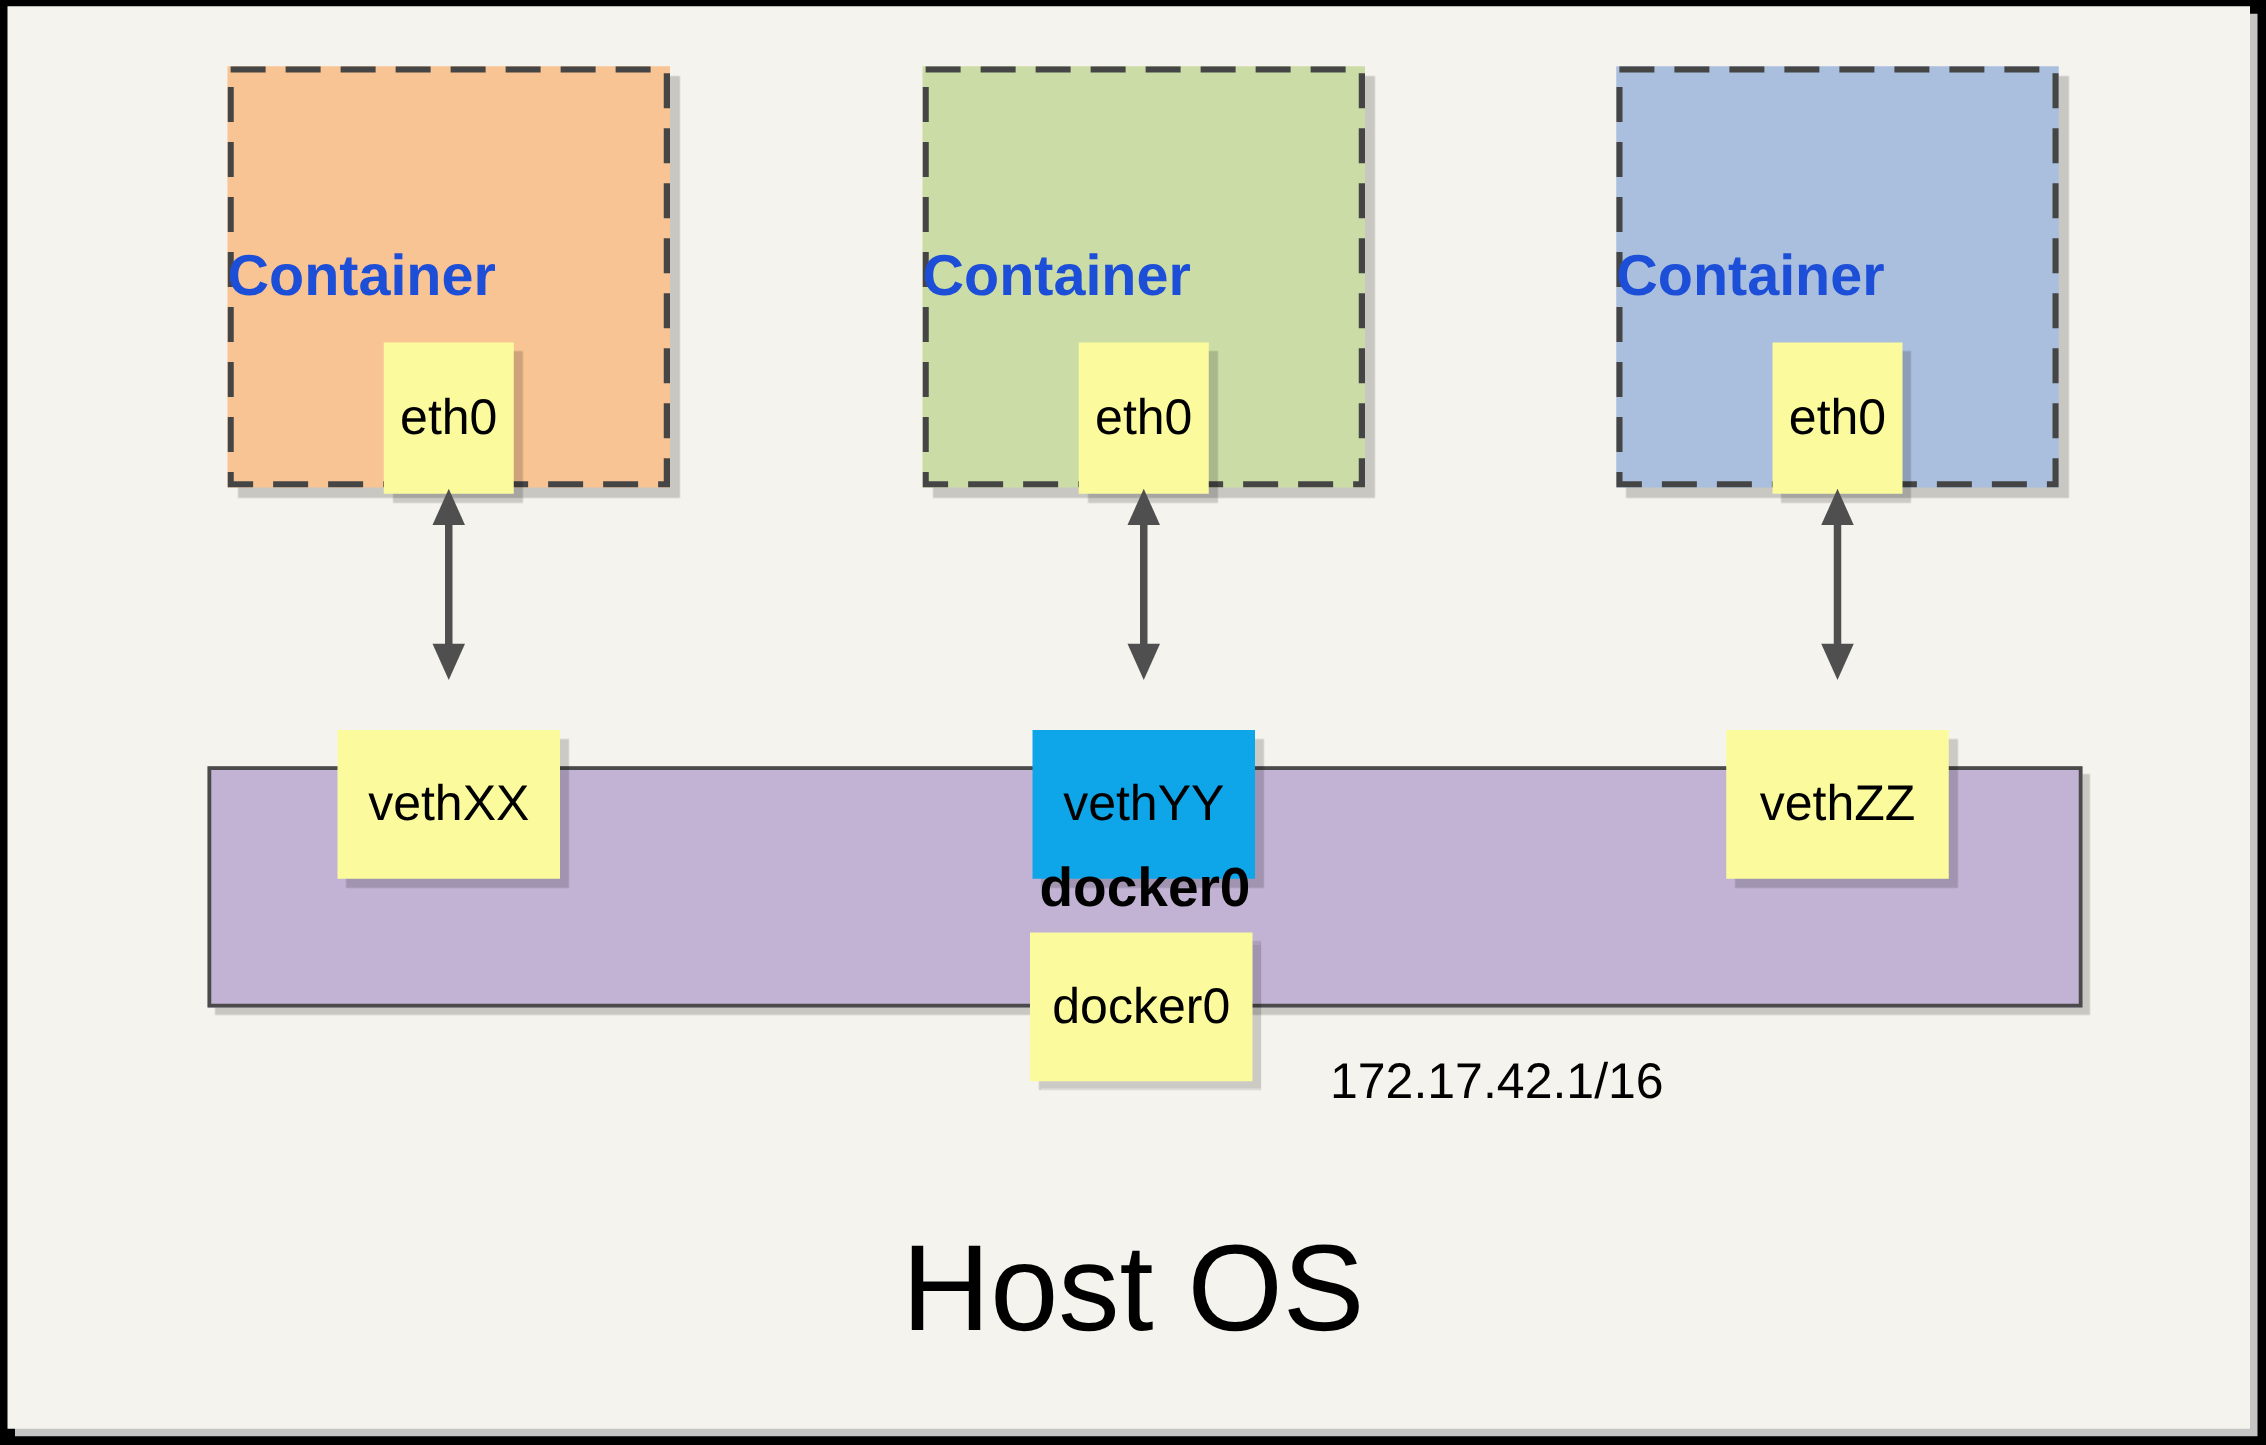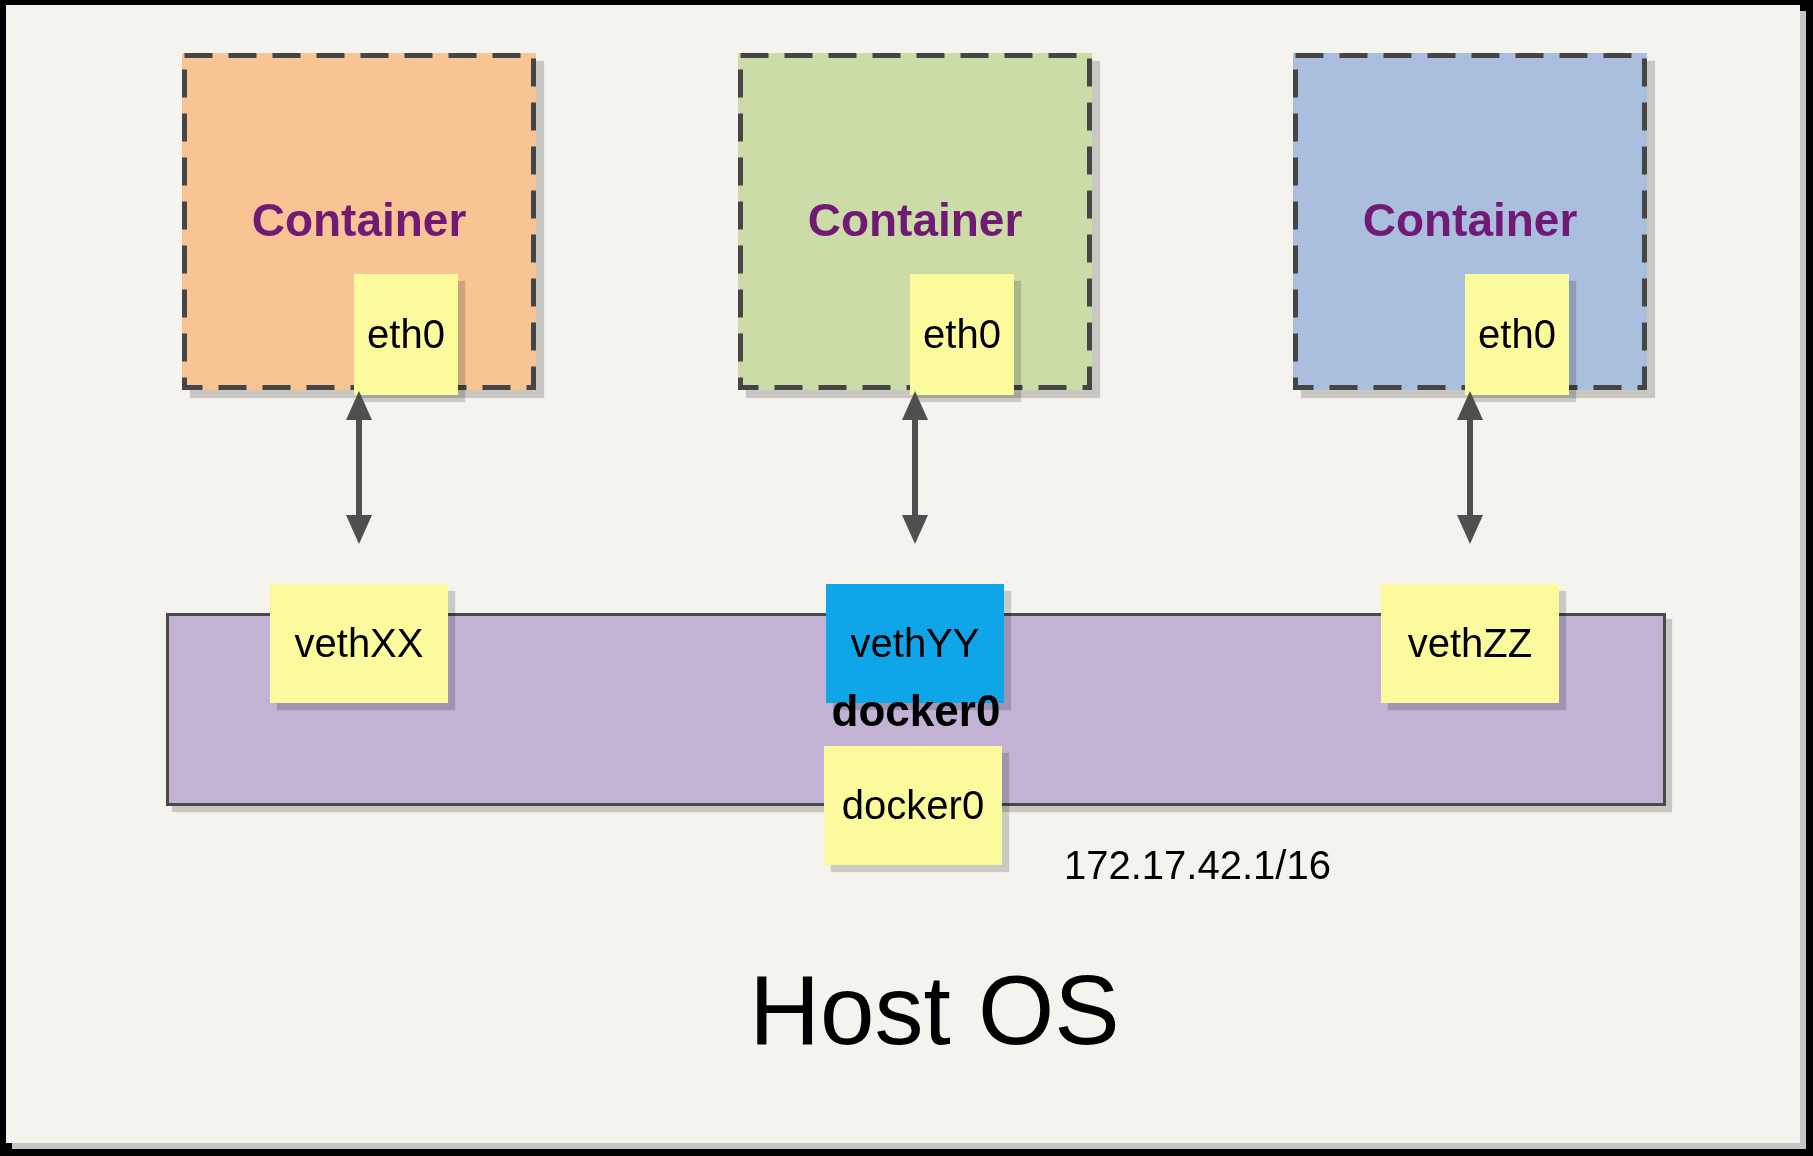--- a/index.html
+++ b/index.html
@@ -19,30 +19,30 @@
   .col.c1{left:182px;} .col.c2{left:738px;} .col.c3{left:1293px;}
 
   .container-box{
     position:absolute;top:53px;left:0;width:354px;height:337px;
     box-sizing:border-box;
     box-shadow:8px 8px 1px rgba(0,0,0,0.18);
   }
   .dash-svg{position:absolute;inset:0;pointer-events:none;}
   .container-label{
     position:absolute;top:140px;left:0;width:100%;
-    text-align:center;font-weight:bold;font-size:46px;color:#701a75;
+    font-weight:bold;font-size:46px;color:#1d4ed8;
   }
   .note{
     display:flex;align-items:center;justify-content:center;
     font-size:40px;color:#000;
     box-shadow:7px 7px 1px rgba(0,0,0,0.17);
   }
   .eth-box{
     position:absolute;left:50%;transform:translateX(-50%);
-    bottom:-5px;width:104px;height:121px;margin-left:47px;
+    bottom:-5px;width:104px;height:121px;
   }
   .arrow{
     position:absolute;top:391px;left:50%;transform:translateX(-50%);
     width:40px;height:153px;
   }
   .arrow line{stroke:currentColor;stroke-width:6;}
   .arrow polygon{fill:currentColor;}
   .veth-box{
     position:absolute;top:544px;left:50%;transform:translateX(-50%);
     width:178px;height:119px;margin-top:40px;
@@ -57,22 +57,22 @@
     text-align:center;font-weight:bold;font-size:44px;color:#000;
   }
   .docker0-box{
     position:absolute;left:824px;top:746px;width:178px;height:119px;
   }
   .ip-label{
     position:absolute;left:1064px;top:843px;
     font-size:40px;color:#000;white-space:nowrap;
   }
   .host-label{
-    position:absolute;top:954px;left:50%;transform:translateX(-50%);
-    font-size:98px;color:#000;white-space:nowrap;margin-left:28px;
+    position:absolute;top:974px;left:50%;transform:translateX(-50%);
+    font-size:98px;color:#000;white-space:nowrap;
   }
   .z1{z-index:1}.z2{z-index:2}.z3{z-index:3}
 </style>
 </head>
 <body>
 
 <div class="panel" style="background: rgb(244, 243, 237);"></div>
 
 <div class="layer z1">
   <div class="bridge-bar" style="background: rgb(194, 179, 213);"></div>

